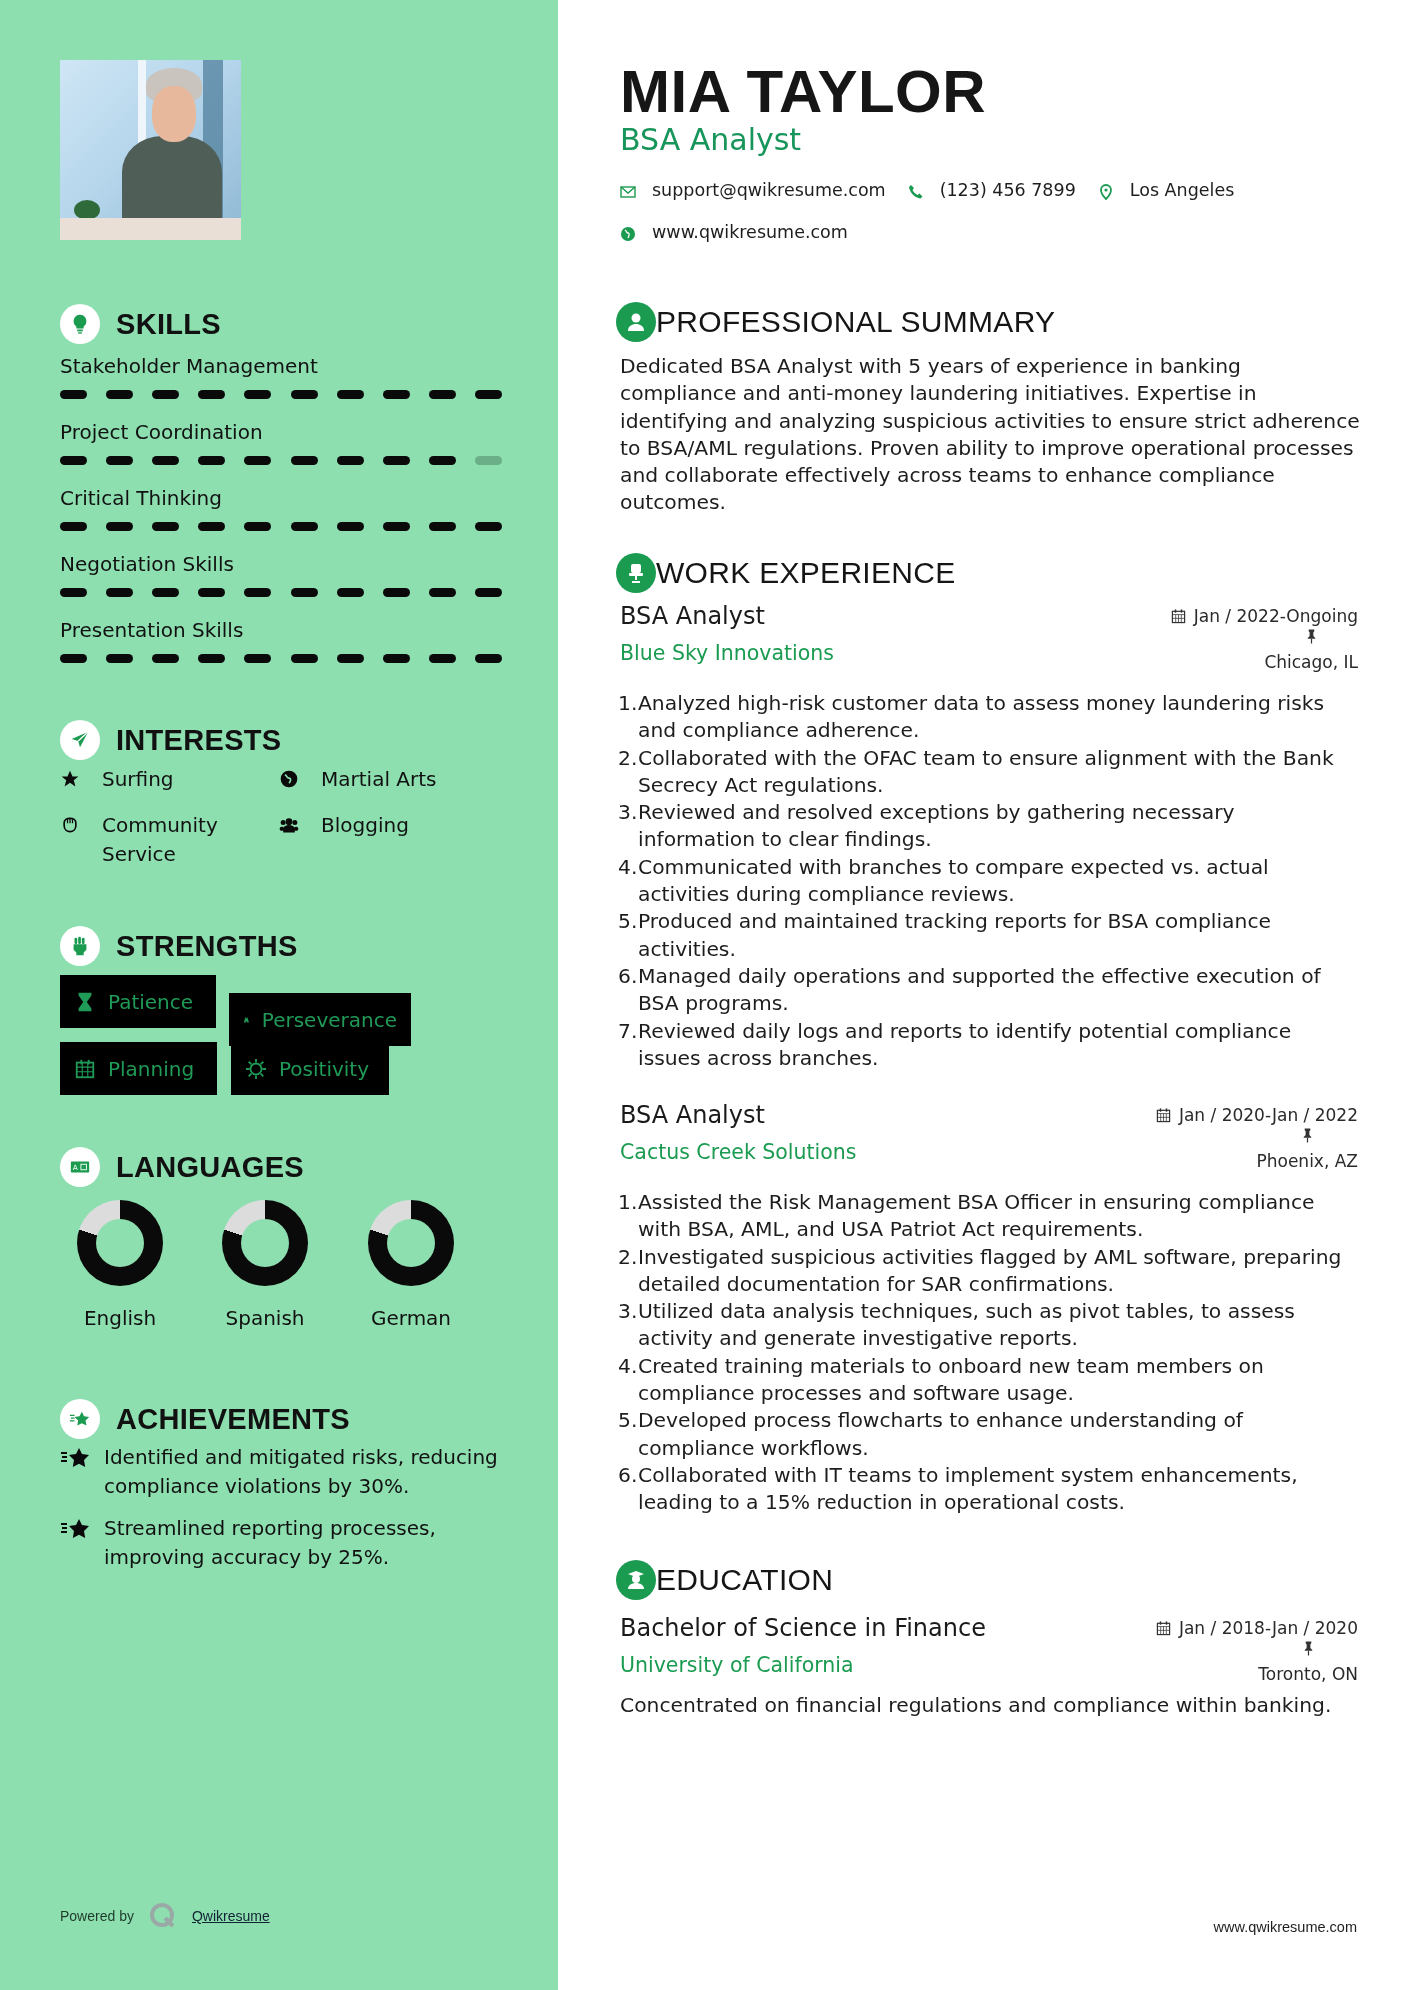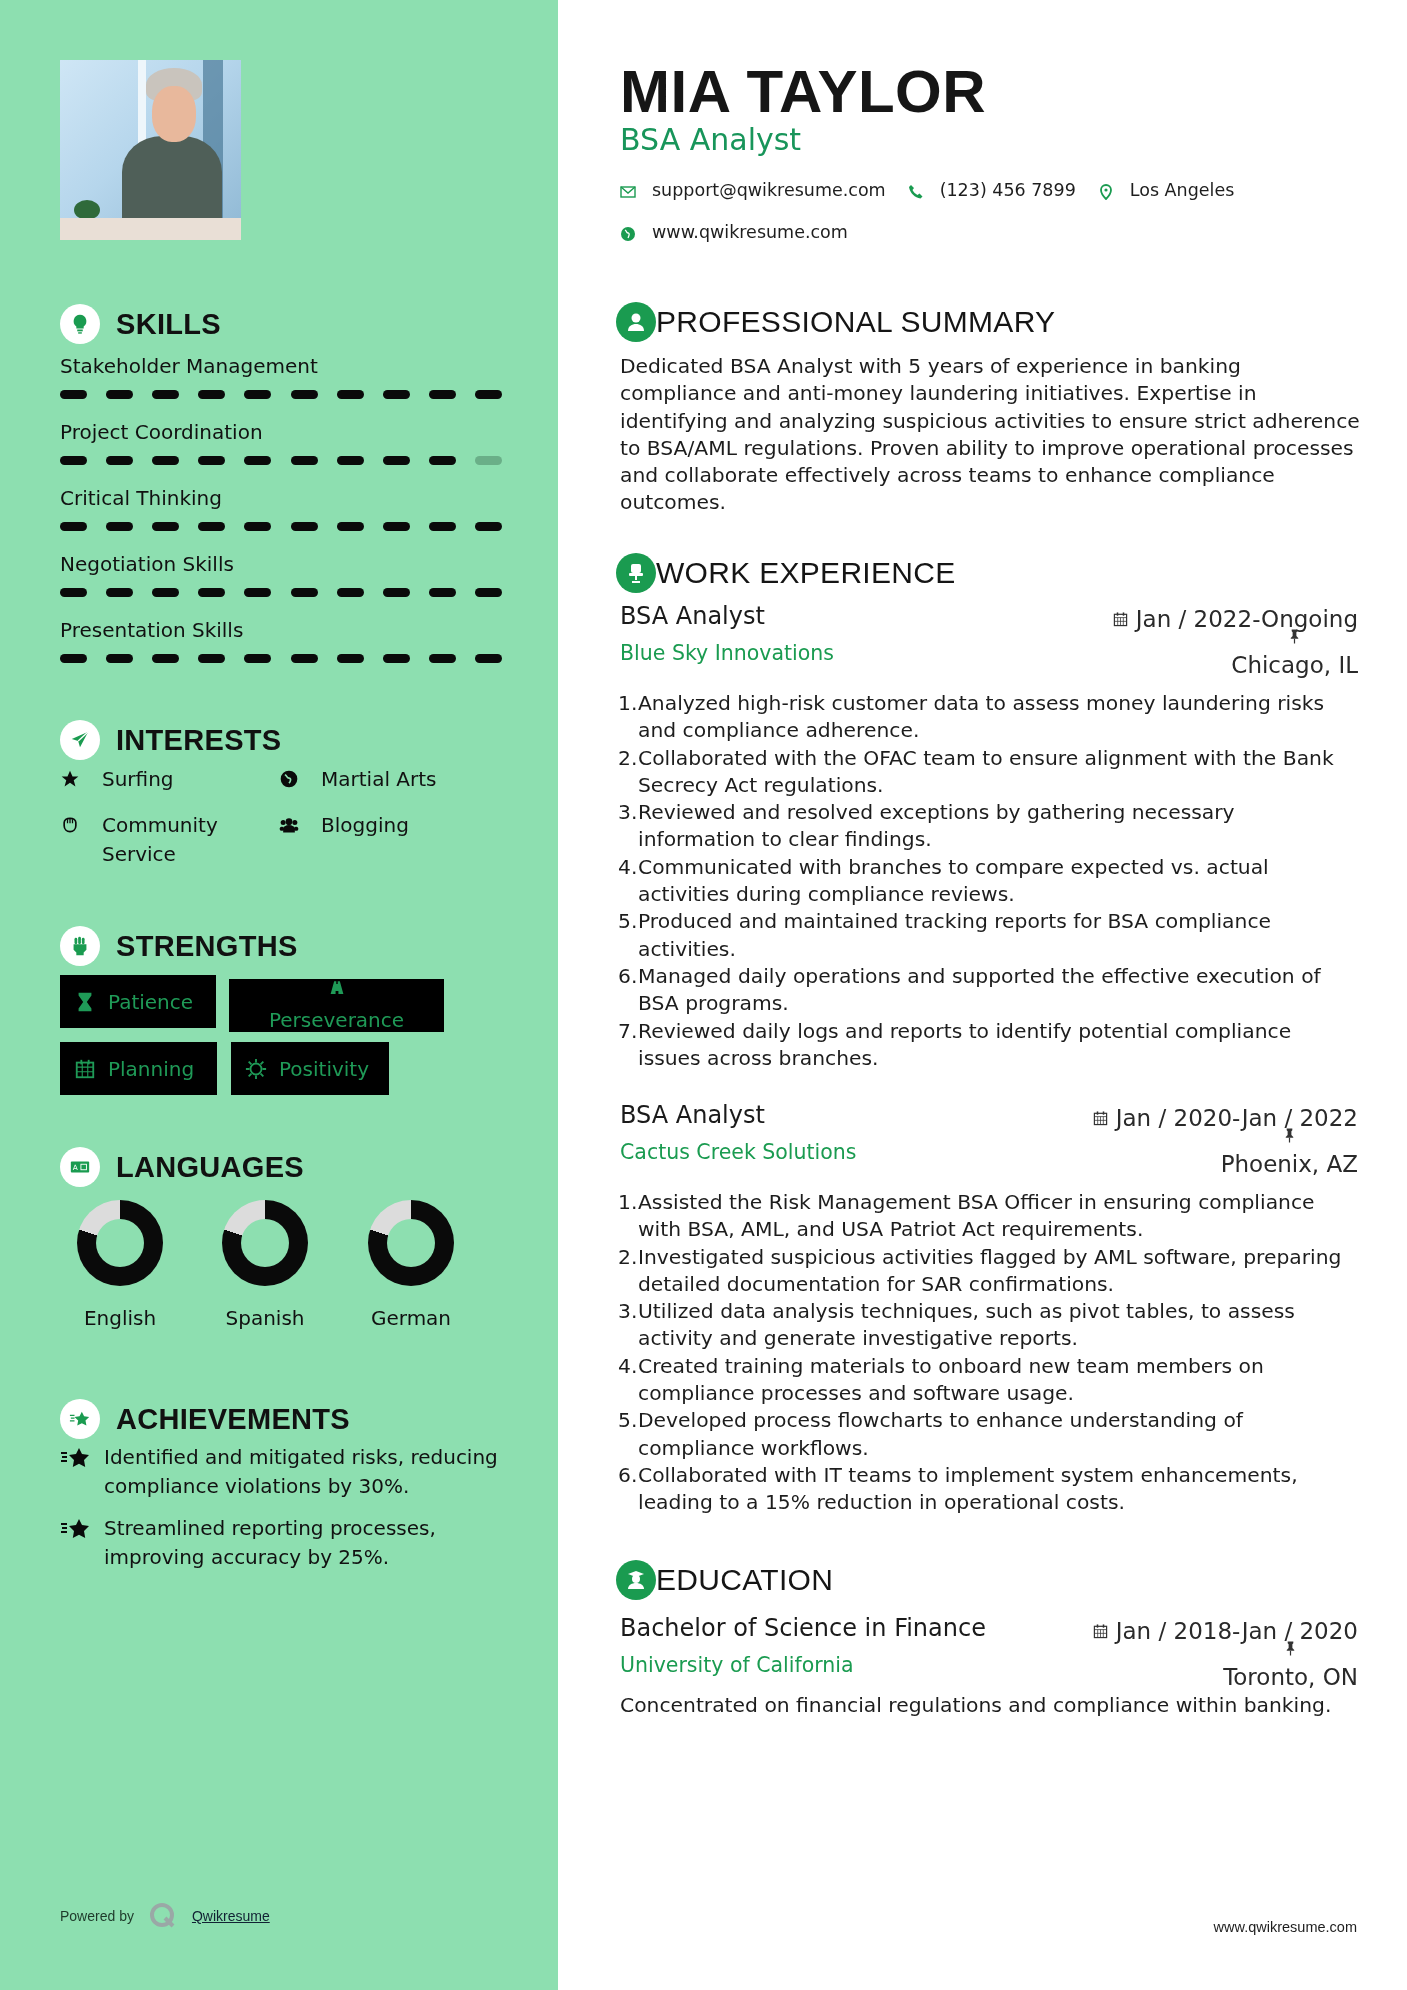--- a/index.html
+++ b/index.html
@@ -64,21 +64,21 @@
   .mhead { position: absolute; left: 58px; display: flex; align-items: center; }
   .mhead .micon { width: 40px; height: 40px; border-radius: 50%; background: #1a9b50; display: flex; align-items: center; justify-content: center; }
   .mhead .micon svg { width: 24px; height: 24px; }
   .mhead .mt { font-family: "Liberation Sans", sans-serif; font-weight: 400; font-size: 30px; color: #151515; letter-spacing: 0.3px; }
 
   .para { position: absolute; left: 62px; width: 740px; font-size: 20.3px; line-height: 27.3px; color: #1d1d1d; }
 
   .job { position: absolute; left: 62px; width: 738px; }
   .job-title { font-size: 24px; color: #1a1a1a; line-height: 32px; }
   .job-org { font-size: 20.5px; color: #1a9b50; line-height: 30px; margin-top: 6px; }
-  .job-date, .job-loc { position: absolute; right: 0; font-size: 23px; color: #2a2a2a; display: flex; align-items: center; gap: 8px; }
+  .job-date, .job-loc { position: absolute; right: 0; font-size: 17px; color: #2a2a2a; display: flex; align-items: center; gap: 8px; }
   .job-date { top: 6px; }
   .job-loc { top: 28px; flex-direction: column; }
   .job-date svg, .job-loc svg { width: 15px; height: 16px; }
   .job ol { margin-top: 22px; padding-left: 18px; list-style: none; counter-reset: it; }
   .job li { counter-increment: it; position: relative; font-size: 20.3px; line-height: 27.3px; color: #1d1d1d; padding-left: 0; }
   .job li::before { content: counter(it) "."; position: absolute; left: -20px; width: 18px; text-align: right; }
 
   .siteurl { position: absolute; right: 50px; top: 1919px; font-family: "Liberation Sans", sans-serif; font-size: 14.5px; color: #1e1e1e; }
 </style>
 </head>
@@ -238,21 +238,21 @@
     </span>
     <span class="sec-title">STRENGTHS</span>
   </div>
   <div class="strengths">
     <div class="badge" style="left:0; top:0; width:156px;">
       <svg viewBox="0 0 24 24">
           <path d="M5 2h14v3l-5 7 5 7v3H5v-3l5-7-5-7z" fill="#1f9a57"></path>
         </svg>
       <span>Patience</span>
     </div>
-    <div class="badge" style="left:169px; top:4px; width:215px;flex-direction:column;">
+    <div class="badge" style="left:169px; top:18px; width:182px;">
       <svg viewBox="0 0 24 24">
           <path d="M8 3h3v4h2V3h3l5 18h-7v-4h-4v4H3z" fill="#1f9a57"></path>
         </svg>
       <span>Perseverance</span>
     </div>
     <div class="badge" style="left:0; top:67px; width:157px;">
       <svg viewBox="0 0 24 24">
           <rect x="3" y="5" width="18" height="16" fill="none" stroke="#1f9a57" stroke-width="2"></rect>
           <path d="M3 10h18M9 5v16M15 5v16M3 15h18" stroke="#1f9a57" stroke-width="1.2"></path>
           <rect x="7" y="2" width="2" height="5" fill="#1f9a57"></rect>

